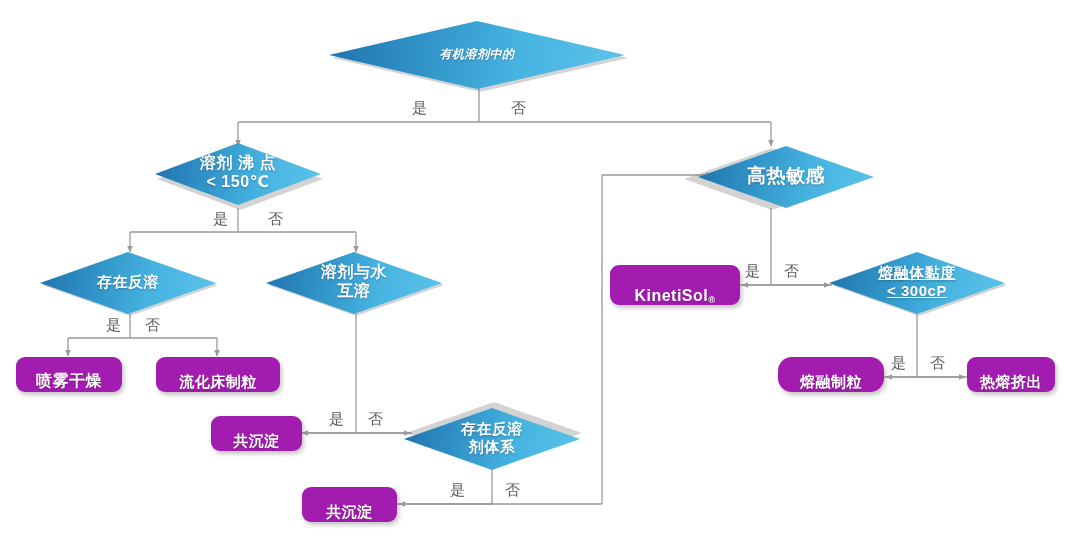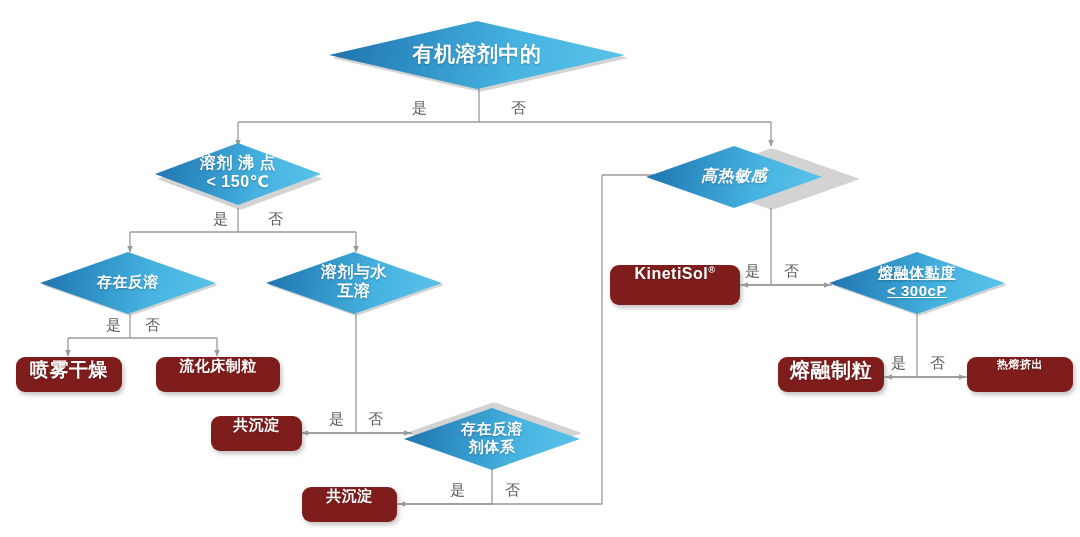--- a/index.html
+++ b/index.html
@@ -33,23 +33,23 @@
     position:absolute;
     -webkit-clip-path:polygon(50% 0,100% 50%,50% 100%,0 50%);
     clip-path:polygon(50% 0,100% 50%,50% 100%,0 50%);
     background:rgba(120,120,120,.33);
     filter:blur(1.2px);
   }
 
   
   .box{
     position:absolute;
-    display:flex;align-items:flex-start;justify-content:center;
+    display:flex;align-items:flex-end;justify-content:center;
     box-sizing:border-box;
-    background:#7f1d1d;
+    background:#a21caf;
     border-radius:9px;
     color:#ffffff;
     font-weight:bold;
     letter-spacing:.5px;
     box-shadow:2px 3px 4px rgba(120,120,120,.42);
     text-shadow:0 1px 2px rgba(0,0,0,.22);
     white-space:nowrap;
   }
   .box sup{font-size:.58em;vertical-align:super;font-weight:bold;}
 
@@ -108,21 +108,21 @@
       <path d="M771,285 L830,285" marker-end="url(#ar)"></path>
 
       <path d="M917,314 L917,377"></path>
       <path d="M884,377 L967,377"></path>
       <path d="M917,377 L886,377" marker-end="url(#ar)"></path>
       <path d="M917,377 L965,377" marker-end="url(#ar)"></path>
     </g>
   </svg>
 
   <div class="dshadow" style="left:332px;top:24px;width:296px;height:68px;"></div>
-  <div class="dec" style="left:329px;top:21px;width:296px;height:68px;font-size:21px;">
+  <div class="dec" style="left:329px;top:21px;width:296px;height:68px;font-size:12px;font-style:italic;">
     <div class="t">
       <div>有机溶剂中的</div>
     </div>
   </div>
 
   <div class="dshadow" style="left:157px;top:148px;width:166px;height:62px;"></div>
   <div class="dec" style="left:155px;top:143px;width:166px;height:62px;font-size:16px;">
     <div class="t">
       <div>溶剂 沸 点</div>
       <div>&lt; 150℃</div>
@@ -146,60 +146,60 @@
 
   <div class="dshadow" style="left:406px;top:402px;width:176px;height:62px;"></div>
   <div class="dec" style="left:404px;top:408px;width:176px;height:62px;font-size:15px;">
     <div class="t">
       <div>存在反溶</div>
       <div>剂体系</div>
     </div>
   </div>
 
   <div class="dshadow" style="left:684px;top:148px;width:176px;height:62px;"></div>
-  <div class="dec" style="left:646px;top:146px;width:176px;height:62px;font-size:16px;font-style:italic;">
+  <div class="dec" style="left:698px;top:146px;width:176px;height:62px;font-size:19px;">
     <div class="t">
       <div>高热敏感</div>
     </div>
   </div>
 
   <div class="dshadow" style="left:831px;top:254px;width:176px;height:62px;"></div>
   <div class="dec" style="left:829px;top:252px;width:176px;height:62px;font-size:15px;text-decoration:underline;">
     <div class="t">
       <div>熔融体黏度</div>
       <div>&lt; 300cP</div>
     </div>
   </div>
 
-  <div class="box" style="left:16px;top:357px;width:106px;height:35px;font-size:19px;">
+  <div class="box" style="left:16px;top:357px;width:106px;height:35px;font-size:16px;">
     <span>喷雾干燥</span>
   </div>
 
   <div class="box" style="left:156px;top:357px;width:124px;height:35px;font-size:15px;font-family:Liberation Mono, monospace;">
     <span>流化床制粒</span>
   </div>
 
   <div class="box" style="left:211px;top:416px;width:91px;height:35px;font-size:15px;">
     <span>共沉淀</span>
   </div>
 
   <div class="box" style="left:302px;top:487px;width:95px;height:35px;font-size:15px;">
     <span>共沉淀</span>
   </div>
 
   <div class="box" style="left:610px;top:265px;width:130px;height:40px;font-size:16px;">
     <span>KinetiSol</span>
       <sup>®</sup>
   </div>
 
-  <div class="box" style="left:778px;top:357px;width:106px;height:35px;font-size:20px;">
+  <div class="box" style="left:778px;top:357px;width:106px;height:35px;font-size:15px;border-radius:14px;">
     <span>熔融制粒</span>
   </div>
 
-  <div class="box" style="left:967px;top:357px;width:106px;height:35px;font-size:11px;">
+  <div class="box" style="left:967px;top:357px;width:88px;height:35px;font-size:15px;">
     <span>热熔挤出</span>
   </div>
 
   <div class="elbl" style="left:412px;top:100px;">是</div>
   <div class="elbl" style="left:511px;top:100px;">否</div>
 
   <div class="elbl" style="left:213px;top:211px;">是</div>
   <div class="elbl" style="left:268px;top:211px;">否</div>
 
   <div class="elbl" style="left:106px;top:317px;">是</div>

